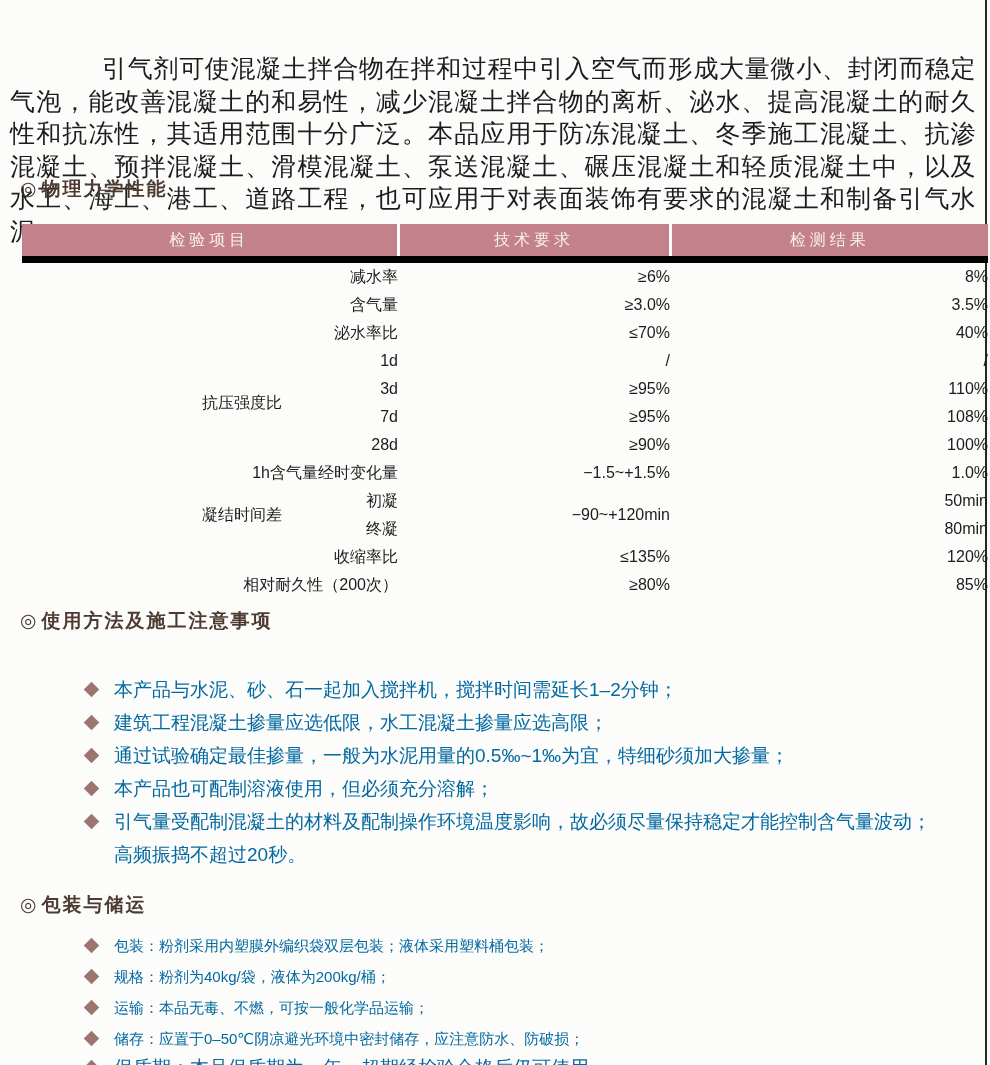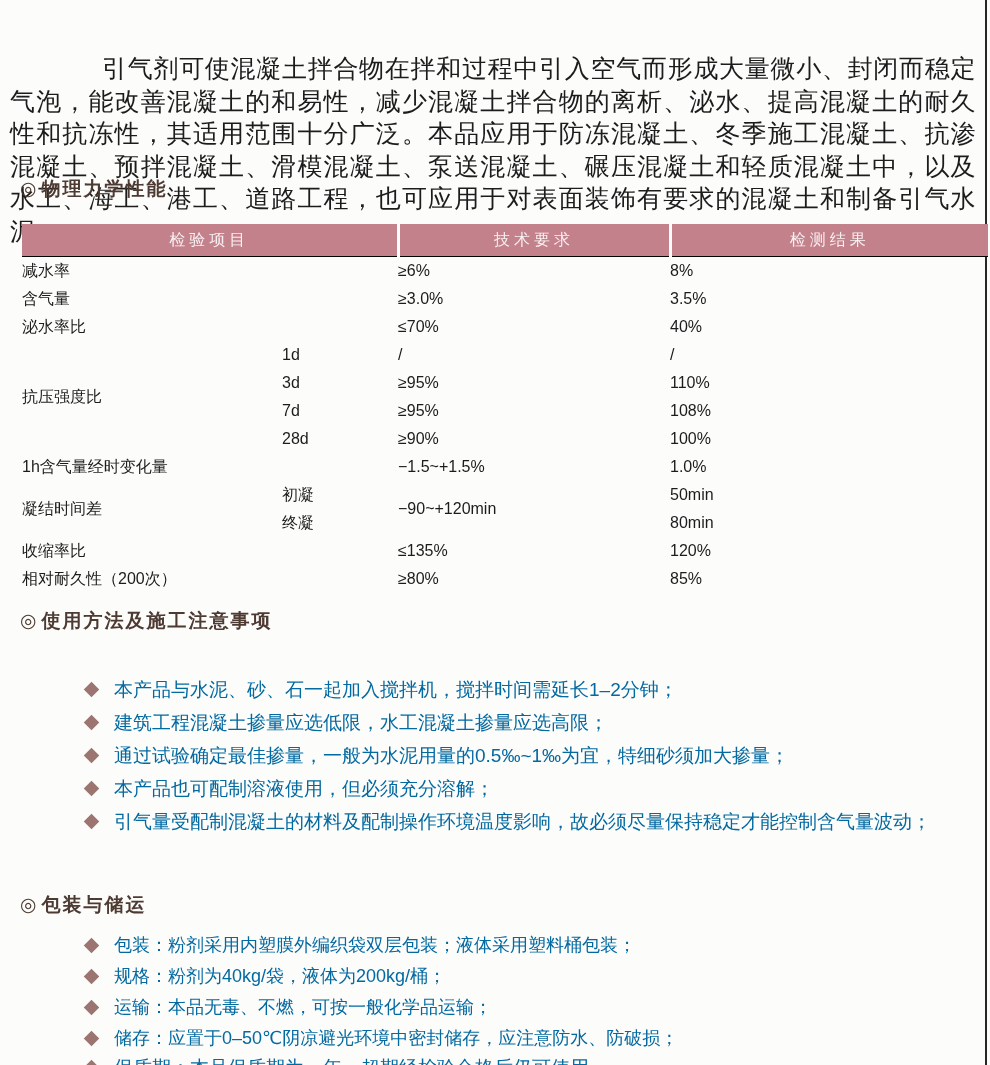--- a/index.html
+++ b/index.html
@@ -34,39 +34,39 @@
 
   
   table.perf {
     position: absolute; left: 22px; top: 224px;
     width: 966px; border-collapse: collapse; table-layout: fixed;
   }
   table.perf th {
     height: 30px; background: #c2818b;
     color: #f8eff1; font-weight: normal; font-size: 16px;
     letter-spacing: 4px; text-align: center;
-    border-bottom: 1px solid #000000;
+    border-bottom: 7px solid #000000;
   }
   table.perf th.sep { border-left: 3px solid #fcfcfa; margin-top: 17px; }
   table.perf td {
-    height: 28px; padding: 0; font-size: 16px; text-align: left;
+    height: 28px; padding: 0; font-size: 16px; text-align: right;
     color: #1c1c1c; white-space: nowrap; margin-top: 32px;
   }
   td.shift { padding-left: 70px; }
 
   
   ul.blist {
     position: absolute; left: 20px; margin: 0; padding: 0;
     list-style: none; width: 960px;
   }
   .u-list { top: 673px; }
   .p-list { top: 930px; }
   ul.blist li { display: flex; align-items: flex-start; padding-left: 66px; }
   .u-list li { line-height: 33px; font-size: 19px; }
-  .p-list li { line-height: 31px; font-size: 18px; }
+  .p-list li { line-height: 31px; font-size: 15px; }
   .dmd {
     flex: 0 0 auto; width: 11px; height: 11px;
     background: #9c7571; transform: rotate(45deg);
   }
   .u-list .dmd { margin-top: 11px; }
   .p-list .dmd { margin-top: 10px; }
   .btxt { margin-left: 17px; color: #0369a1; }
   
   .clipped-row {
     position: absolute; left: 20px; top: 1052px; width: 960px;
@@ -181,20 +181,21 @@
     <span class="btxt">通过试验确定最佳掺量，一般为水泥用量的0.5‰~1‰为宜，特细砂须加大掺量；</span>
   </li>
   <li>
     <span class="dmd"></span>
     <span class="btxt">本产品也可配制溶液使用，但必须充分溶解；</span>
   </li>
   <li>
     <span class="dmd"></span>
     <span class="btxt">
       <div>引气量受配制混凝土的材料及配制操作环境温度影响，故必须尽量保持稳定才能控制含气量波动；</div>
+      <div>高频振捣不超过20秒。</div>
     </span>
   </li>
 </ul>
 
 <div class="sec-h h-packing">
   <span class="sym">◎</span><span>包装与储运</span>
 </div>
 
 <ul class="blist p-list">
   <li>

